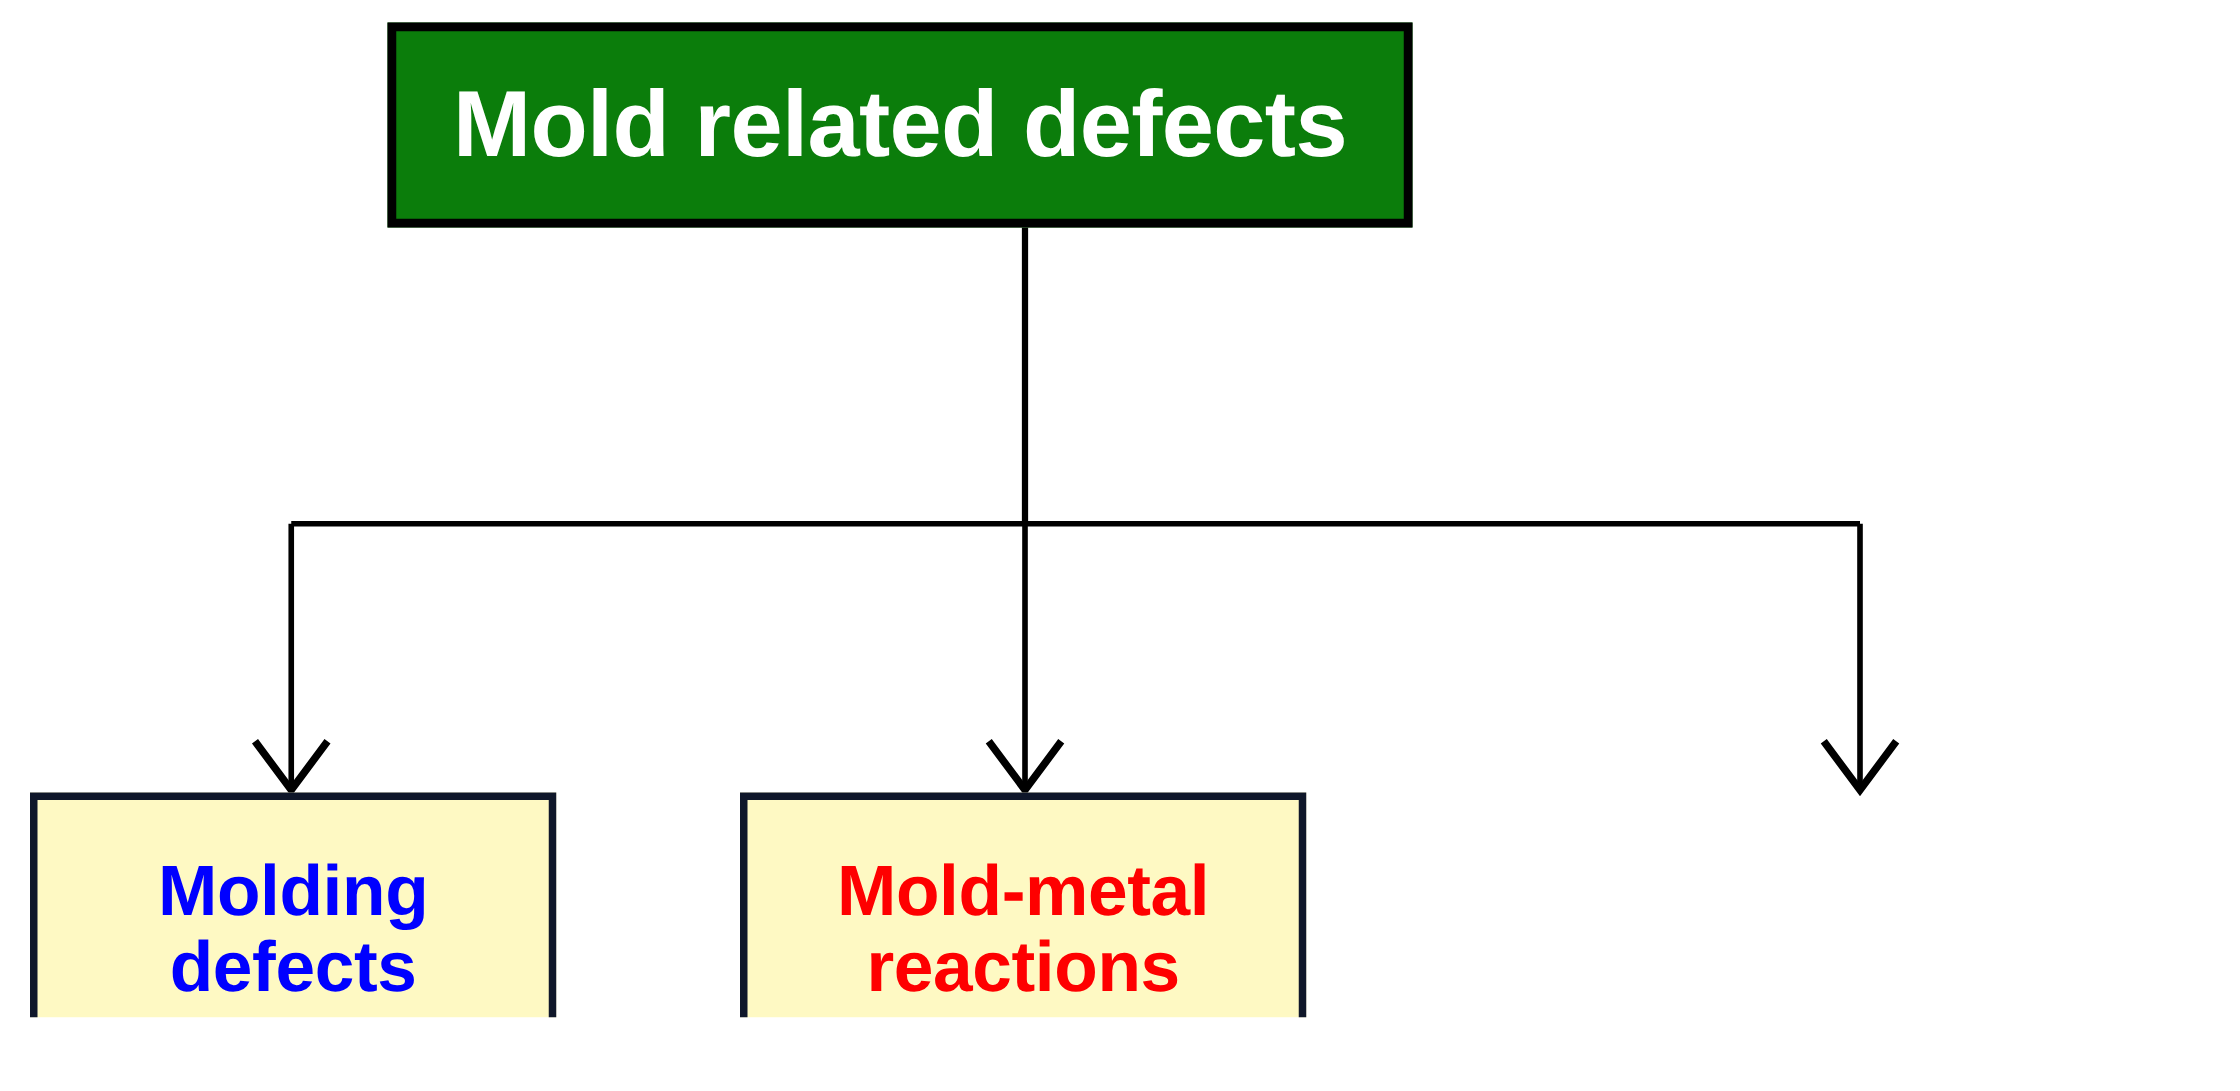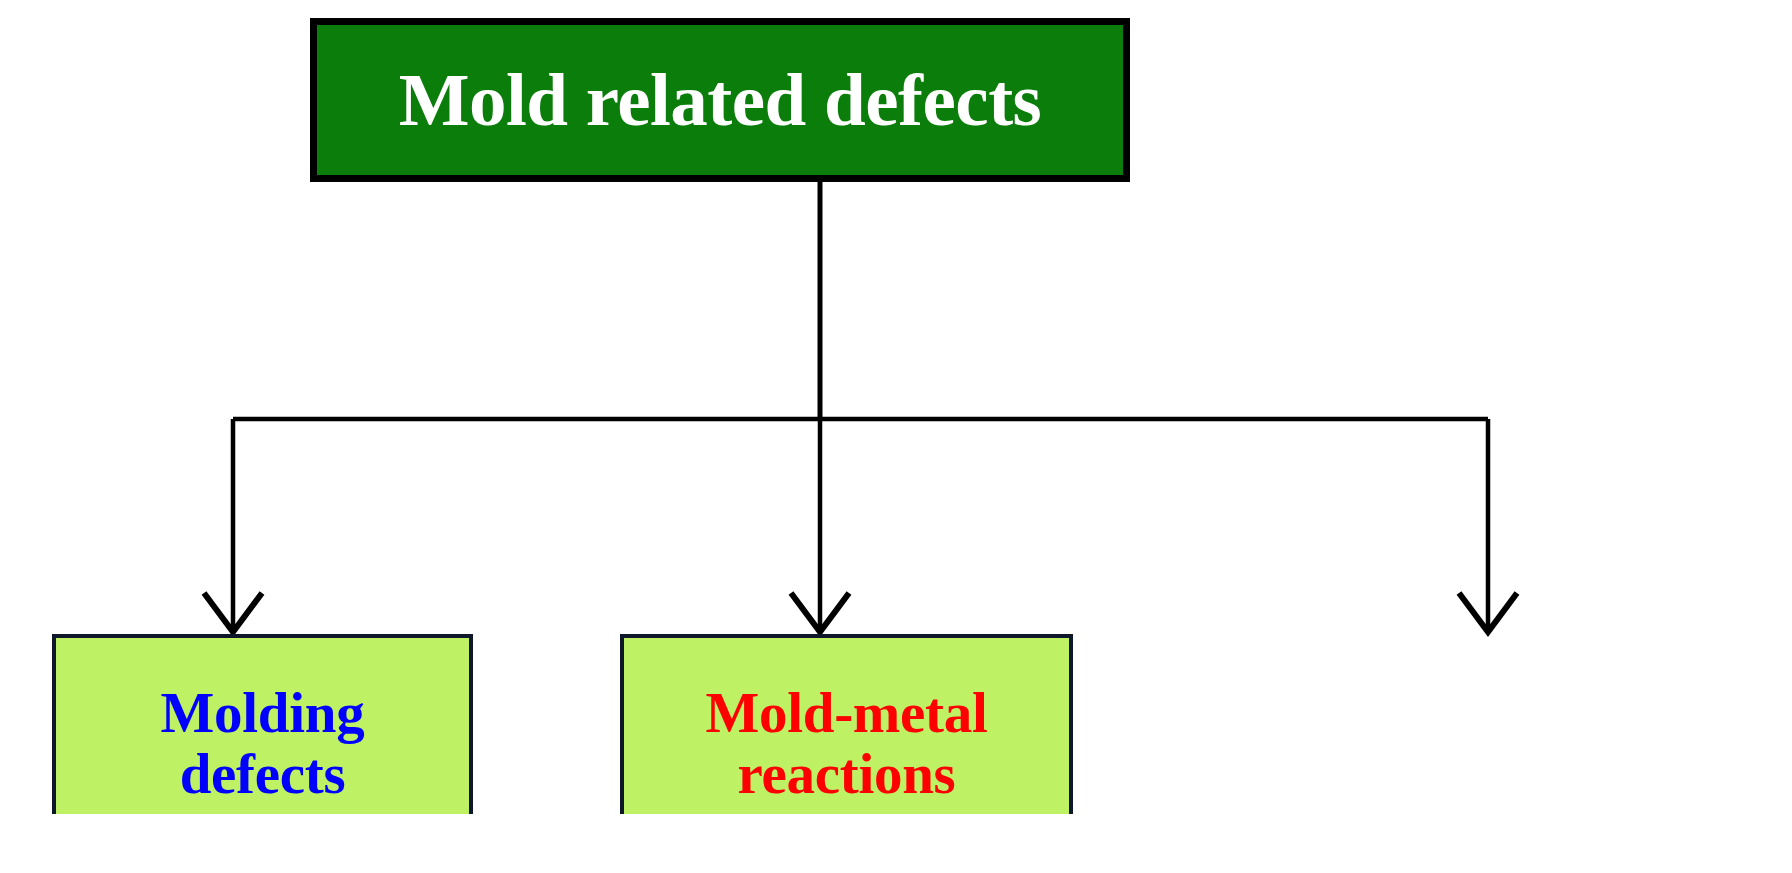--- a/index.html
+++ b/index.html
@@ -6,21 +6,21 @@
     margin: 0;
     padding: 0;
     background: #ffffff;
   }
   #canvas {
     position: relative;
     width: 1792px;
     height: 814px;
     background: #ffffff;
     overflow: hidden;
-    font-family: Liberation Serif, serif;
+    font-family: Liberation Sans, sans-serif;
   }
 
   
   .node {
     position: absolute;
     box-sizing: border-box;
     display: flex;
     align-items: center;
     justify-content: center;
     text-align: center;
@@ -35,25 +35,24 @@
     width: 820px;
     height: 164px;
     background: #0b7d0b;
     border: 7px solid #000000;
     color: #ffffff;
     font-size: 75px;
     letter-spacing: -0.5px;
   }
 
   .node-leaf {
-    background: #bef264;
-    border: 4px solid #0f172a;
+    background: #fef9c3;
+    border: 6px solid #0f172a;
     font-size: 57px;
     letter-spacing: -0.3px;
-    margin-left: 28px;
   }
 
   .leaf-1 { left: 24px;   top: 634px; width: 421px; height: 219px; color: #0000ff; }
   .leaf-2 { left: 592px;  top: 634px; width: 453px; height: 219px; color: #fe0000; }
   .leaf-3 { left: 1200px; top: 634px; width: 580px; height: 219px; color: #fe0000; }
 
   
   .conn-svg {
     position: absolute;
     left: 0;

